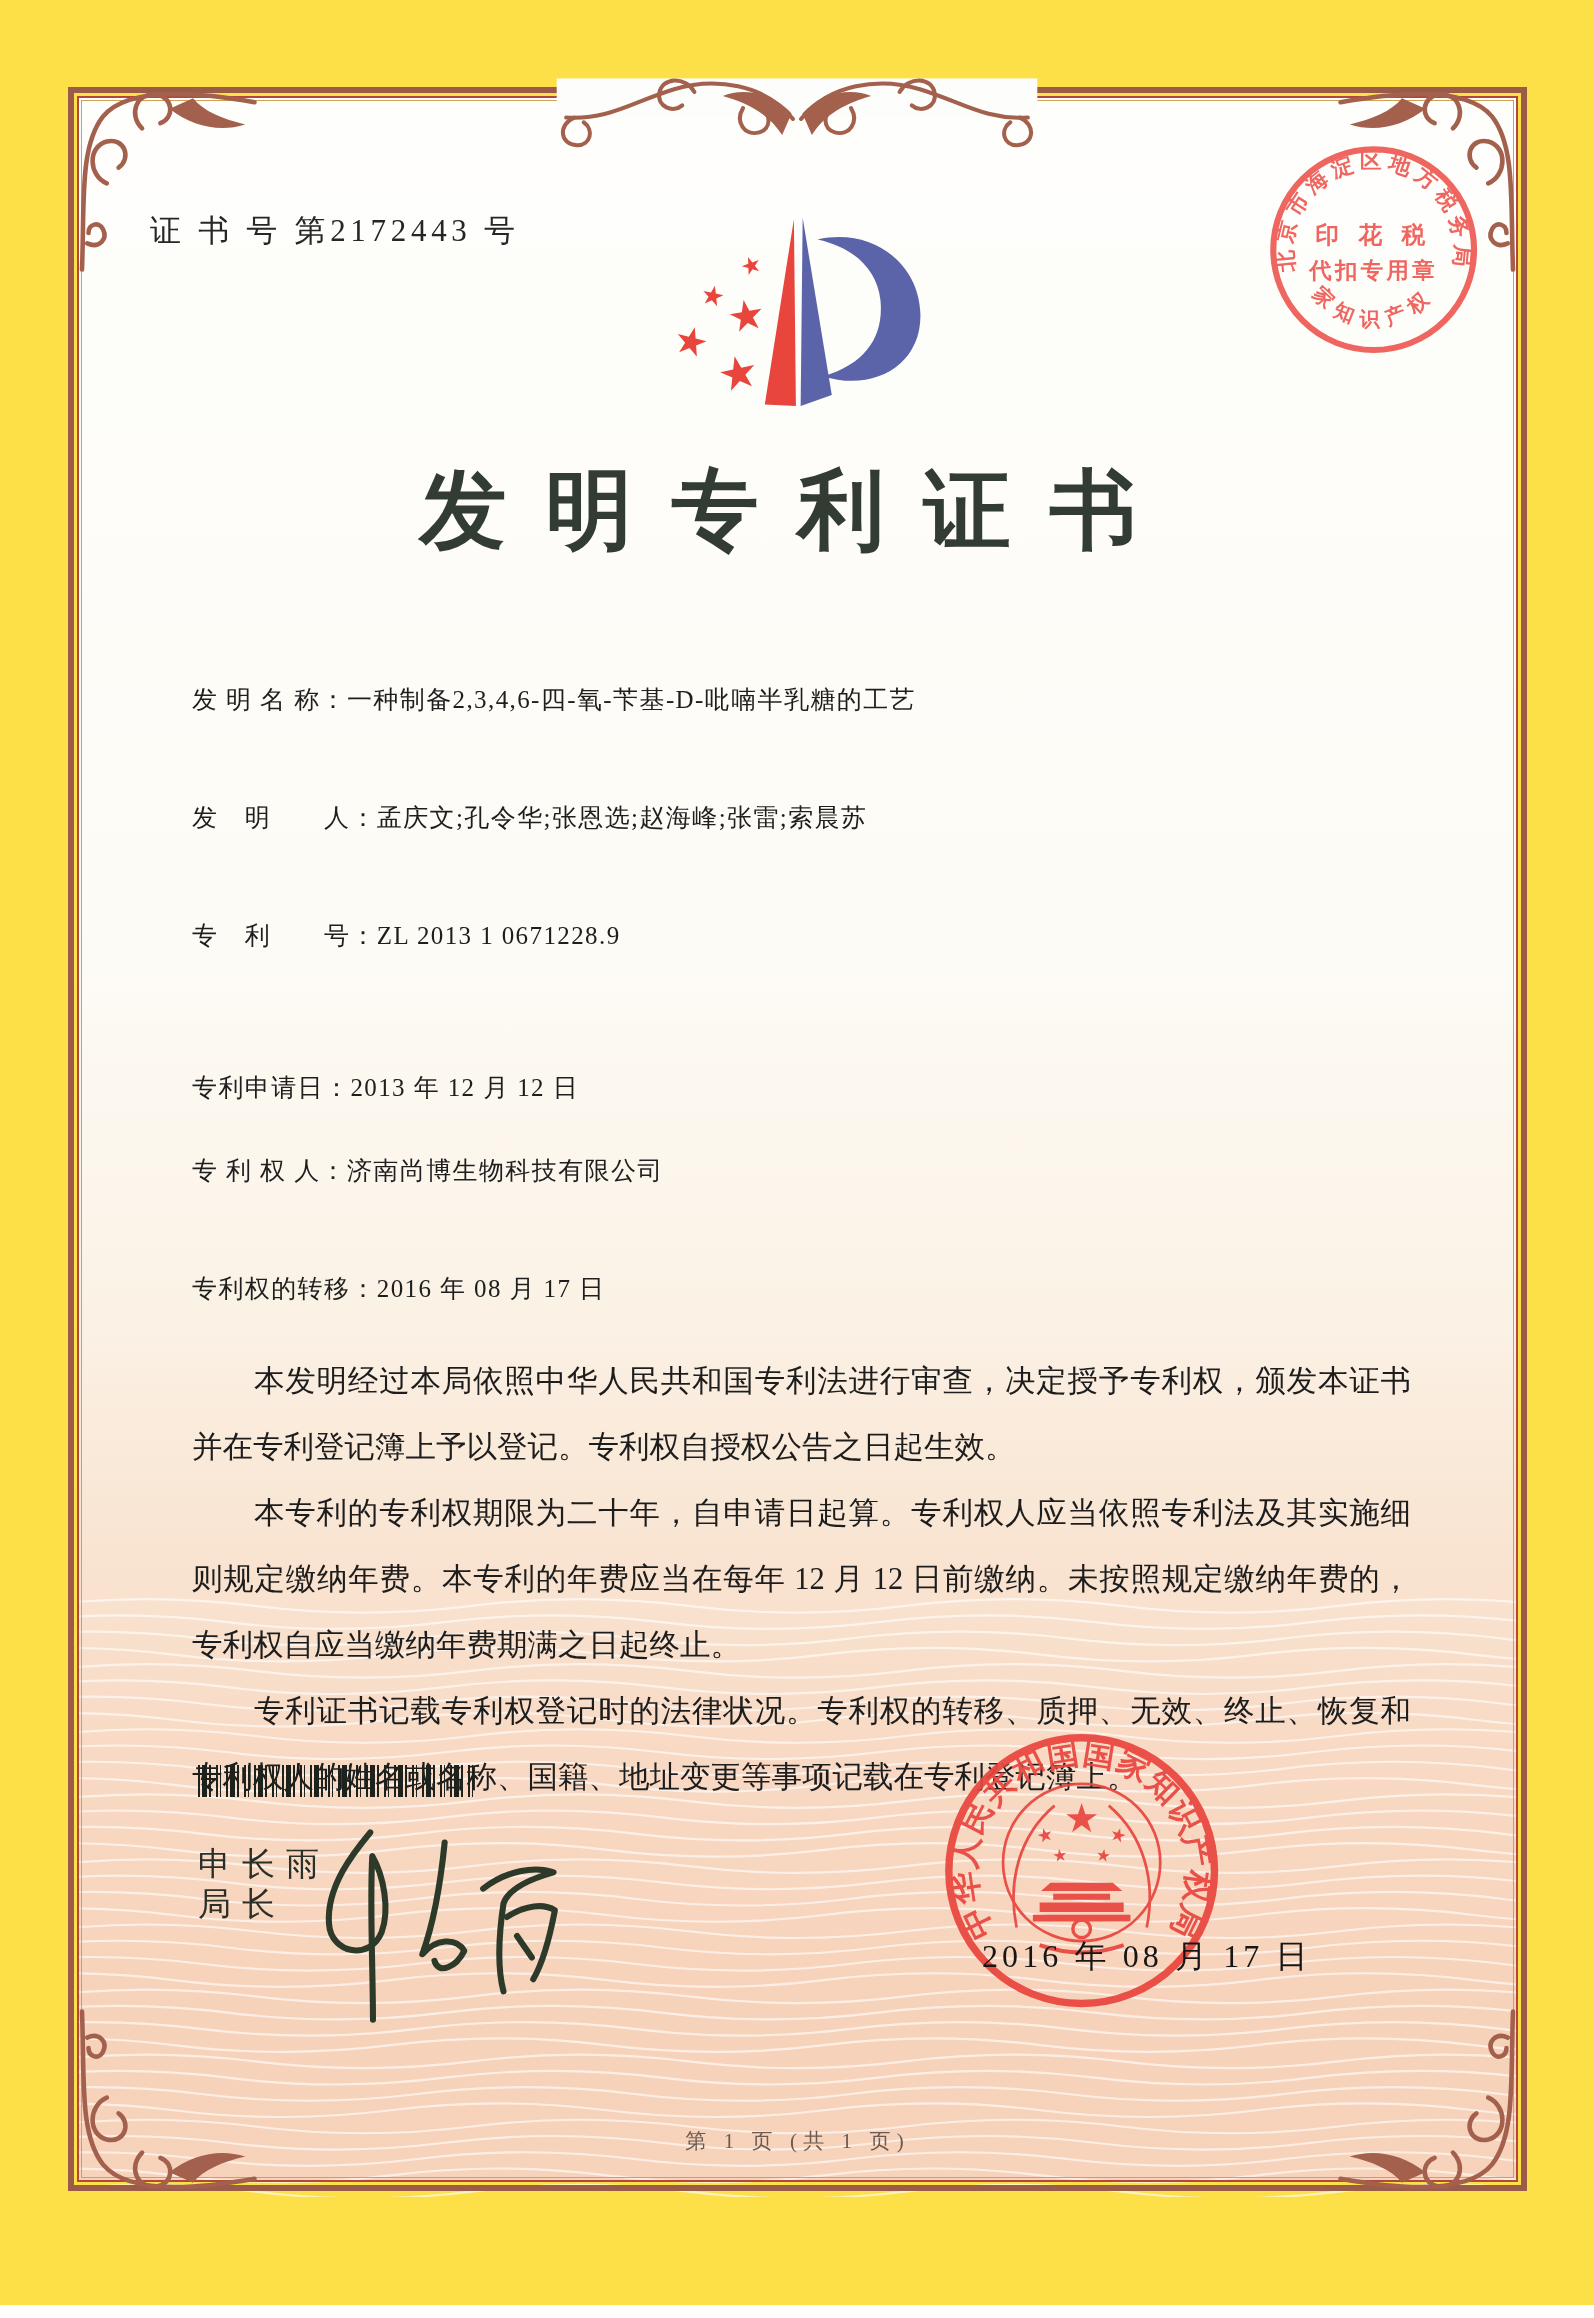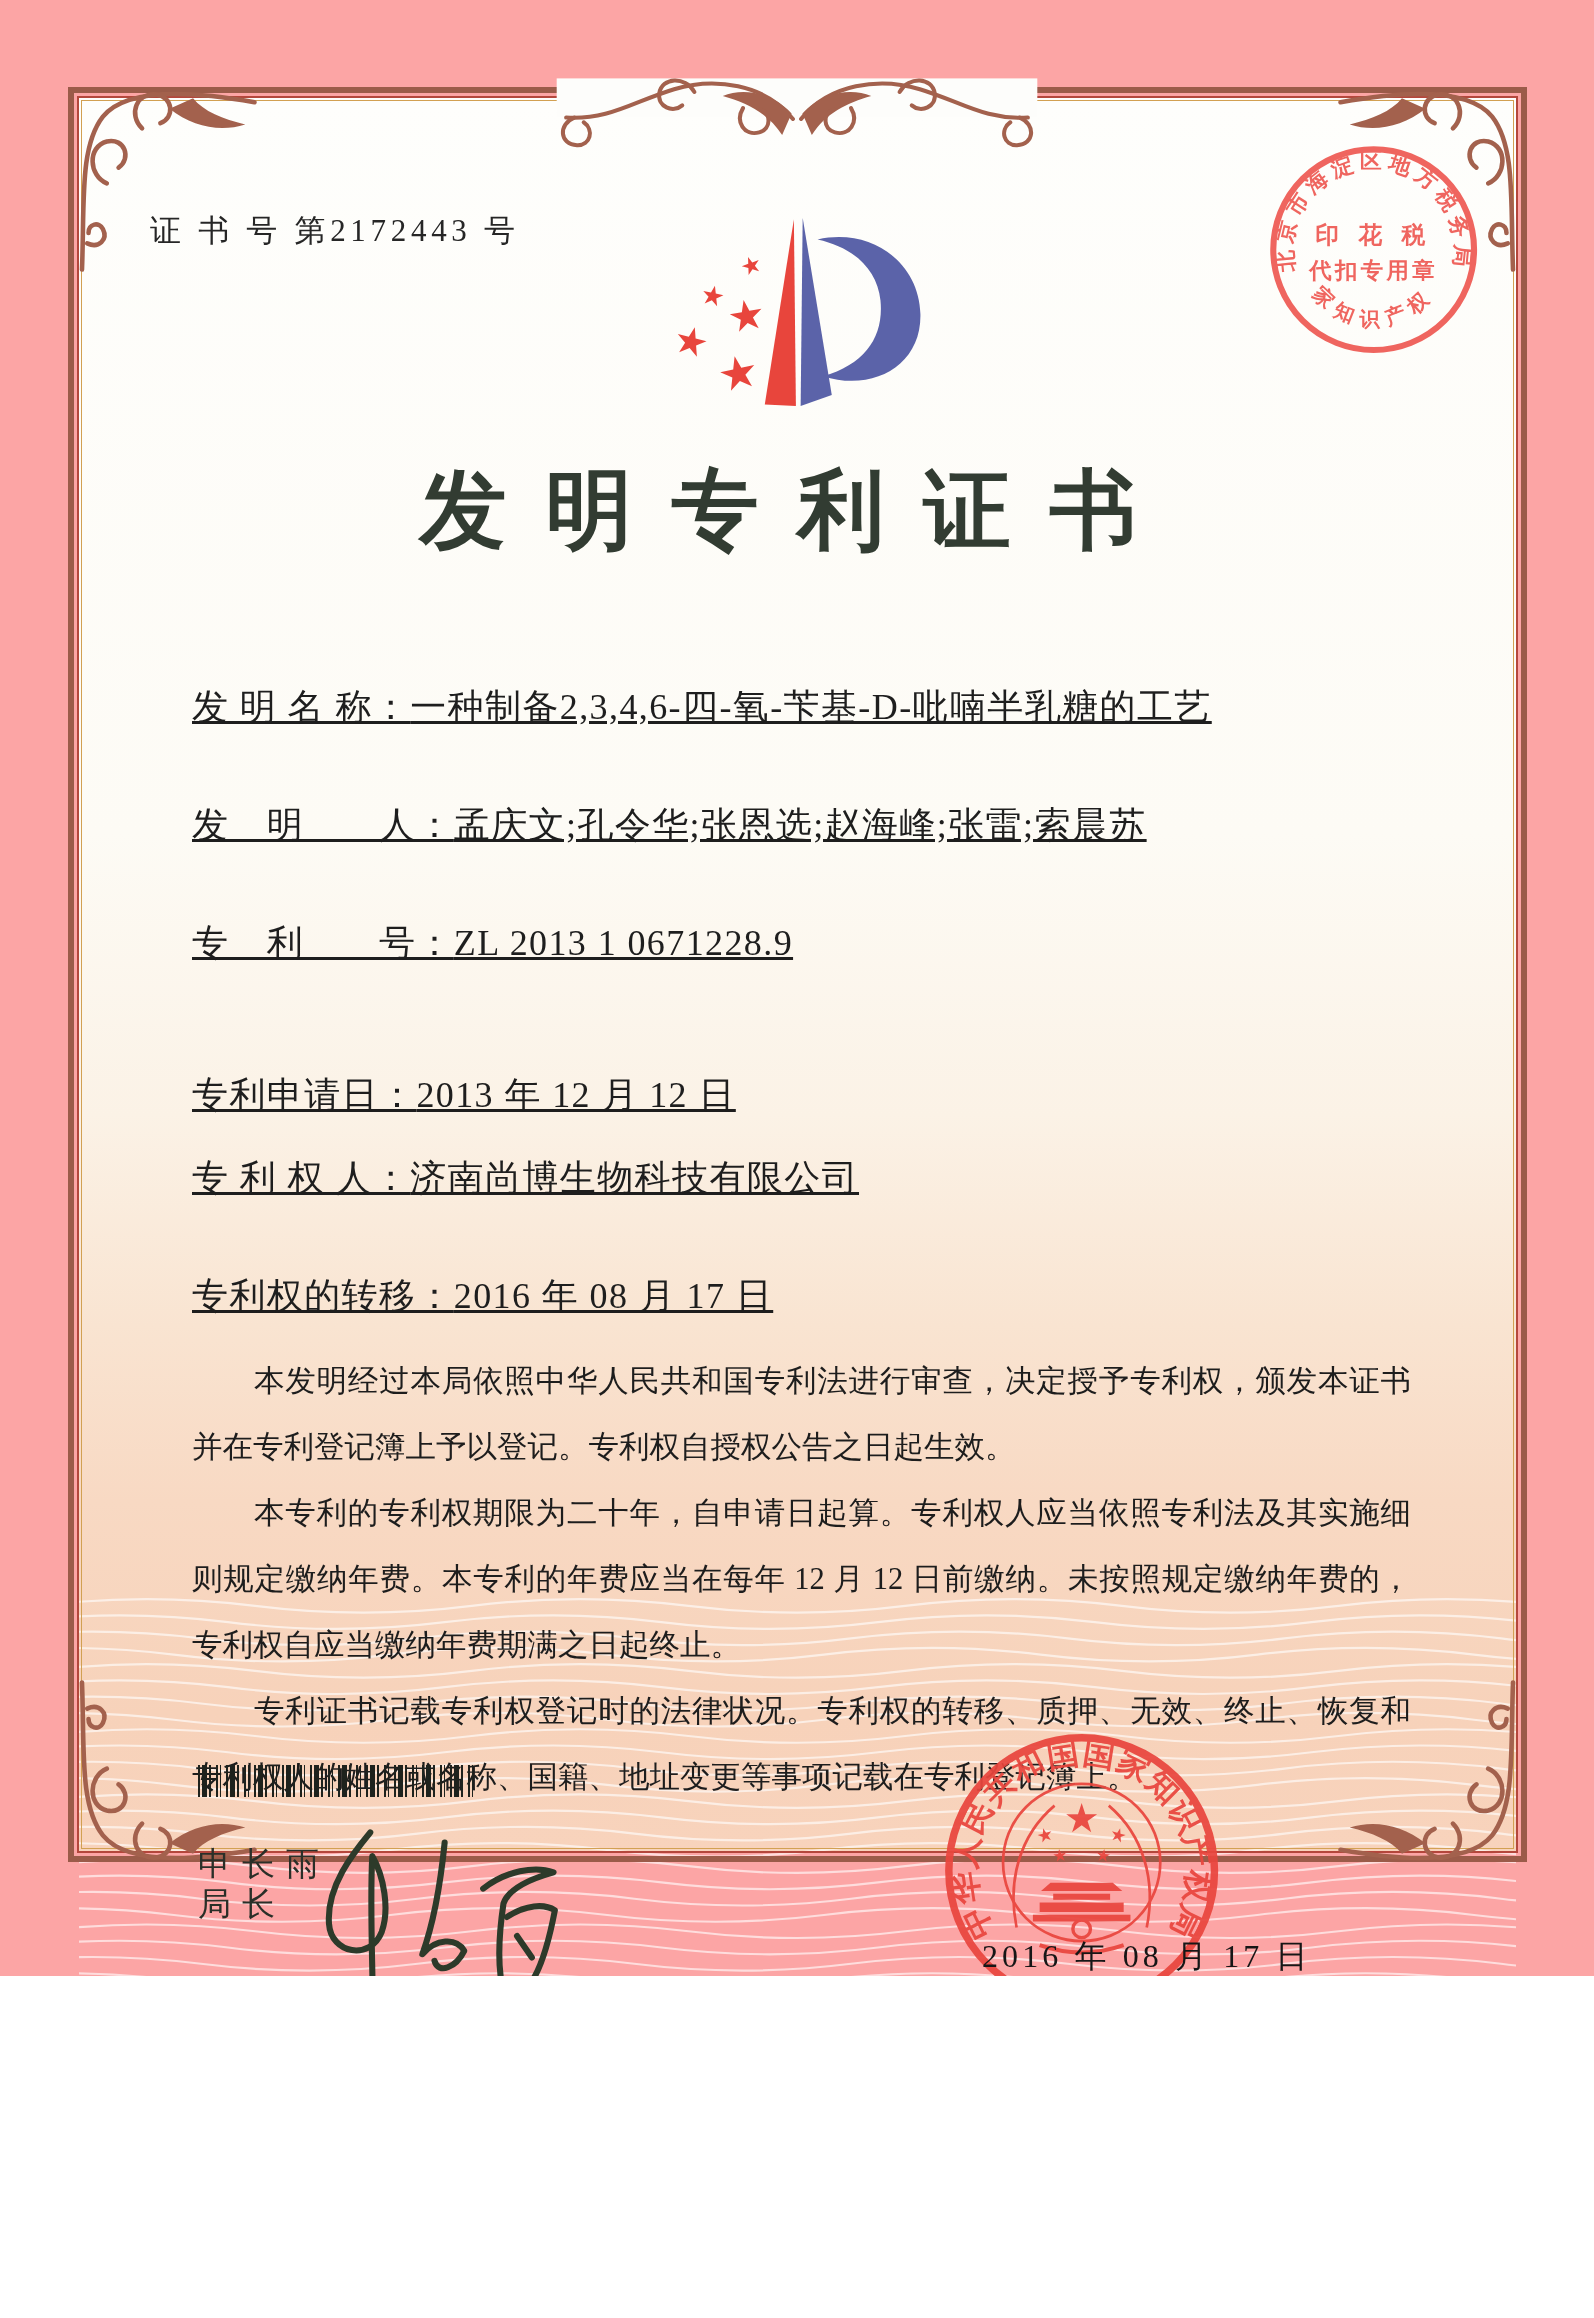--- a/index.html
+++ b/index.html
@@ -1,17 +1,17 @@
 <!DOCTYPE html>
 <html style="font-size:11px"><head>
 <meta charset="utf-8">
 <style>
   html,body{margin:0;padding:0;background:#ffffff;}
   body{font-family:"Liberation Serif","DejaVu Serif",serif;}
-  .page{position:relative;width:1595px;height:1976px;background:#fca5a5;overflow:hidden;}
+  .page{position:relative;width:1595px;height:2305px;background:#fde047;overflow:hidden;}
 
   
   .interior{position:absolute;left:77px;top:96px;right:77px;bottom:123px;z-index:1;
     background:linear-gradient(180deg,#fefefc 0%,#fdfbf5 42%,#fbf2e6 58%,#f9e4d1 70%,#f8d9c3 80%,#f7d2ba 92%,#f8d3bc 100%);}
   .waves{position:absolute;left:79px;top:1595px;width:1437px;height:602px;z-index:2;}
 
   
   .frame-outer{position:absolute;left:68px;top:87px;right:68px;bottom:114px;border:6.8px solid #9b5b49;z-index:3;pointer-events:none;}
   .frame-mid{position:absolute;left:2.7px;top:2.7px;right:2.7px;bottom:2.7px;border:2px solid #b4473c;}
   .frame-inner{position:absolute;left:2px;top:2px;right:2px;bottom:2px;border:1.4px solid #d2a052;}
@@ -23,21 +23,21 @@
   .corner.br{right:65px;bottom:108px;transform:scale(-1,1);}
   .top-ornament{position:absolute;left:553px;top:46px;width:488px;height:135px;z-index:4;pointer-events:none;}
 
   .certno{position:absolute;left:150px;top:210px;z-index:5;font-size:31px;letter-spacing:4.7px;color:#262626;}
   .logo{position:absolute;left:643px;top:200px;width:318px;height:217px;z-index:5;}
   .taxstamp{position:absolute;left:1257px;top:133px;width:234px;height:234px;z-index:5;opacity:.92;}
 
   .title{position:absolute;left:0;right:0;top:452px;z-index:5;text-align:center;
     font-size:87px;font-weight:700;color:#323c32;letter-spacing:39px;}
 
-  .field{position:absolute;left:192px;z-index:5;font-size:36px;color:#1e1e1e;white-space:nowrap;text-decoration:underline;}
+  .field{position:absolute;left:192px;z-index:5;font-size:25px;color:#1e1e1e;white-space:nowrap;}
   .field .lab{letter-spacing:1.4px;}
   .field .val{letter-spacing:1.4px;}
   .f1{top:683px;} .f2{top:801px;} .f3{top:919px;} .f4{top:1035px;margin-top:36px;} .f5{top:1154px;} .f6{top:1272px;}
 
   .paras{position:absolute;left:192px;top:1348px;width:1219px;z-index:5;}
   .paras p{margin:0;font-size:30.5px;line-height:66px;color:#1d1d1d;text-indent:62px;text-align:justify;}
 
   .barcode{position:absolute;left:198px;top:1765px;width:275px;height:32px;z-index:5;
     background:repeating-linear-gradient(90deg,#1e221d 0 2px,transparent 2px 4.1px,#1e221d 4.1px 8.8px,transparent 8.8px 11px,#1e221d 11px 13px,transparent 13px 17.6px,#1e221d 17.6px 20.3px,transparent 20.3px 22px,#1e221d 22px 23px,transparent 23px 28px);}
 

